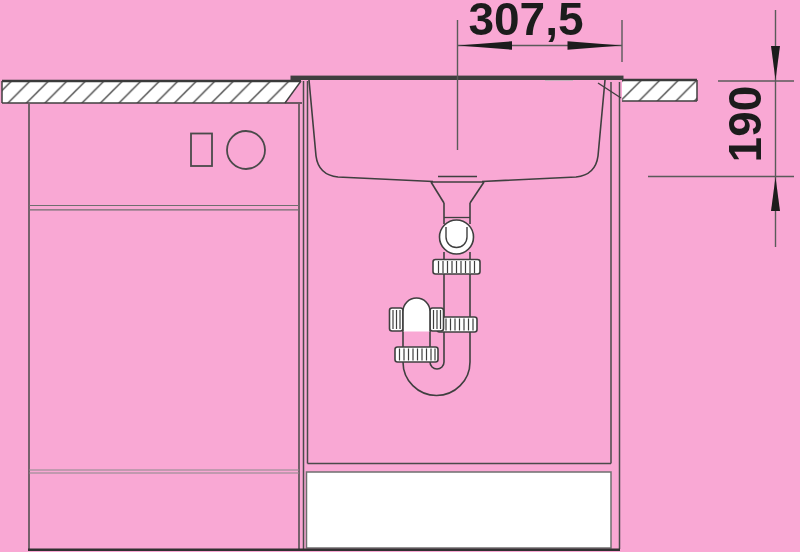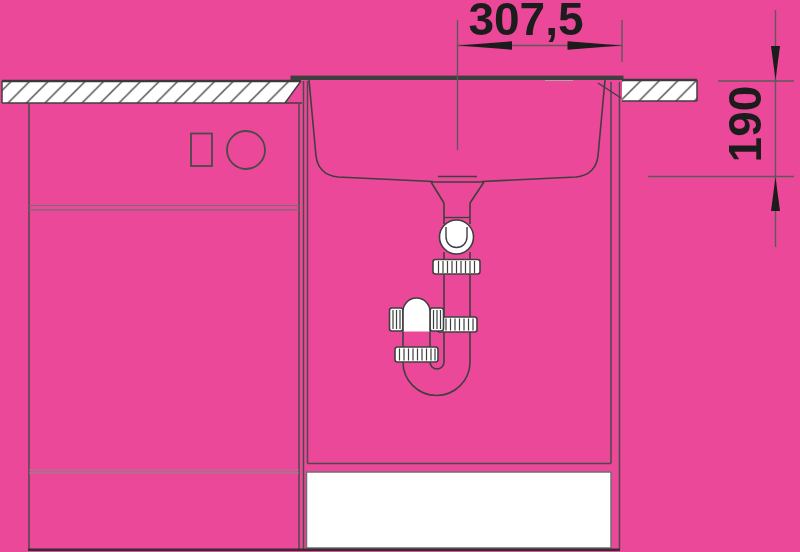--- a/index.html
+++ b/index.html
@@ -1,16 +1,16 @@
 <!DOCTYPE html>
 <html><head>
 <meta charset="utf-8">
 <style>
   html,body{margin:0;padding:0;background:#ffffff;}
-  #stage{position:relative;width:800px;height:552px;background:#ec4899;overflow:hidden;
+  #stage{position:relative;width:800px;height:552px;background:#f9a8d4;overflow:hidden;
          font-family:"Liberation Sans", sans-serif;}
   svg{display:block;}
   .dim-text{font-family:"Liberation Sans", sans-serif;font-weight:700;font-size:46px;fill:#1c1c1c;}
 </style>
 </head>
 <body>
 
 <div id="stage">
 <svg width="800" height="552" viewBox="0 0 800 552">
   <defs>

